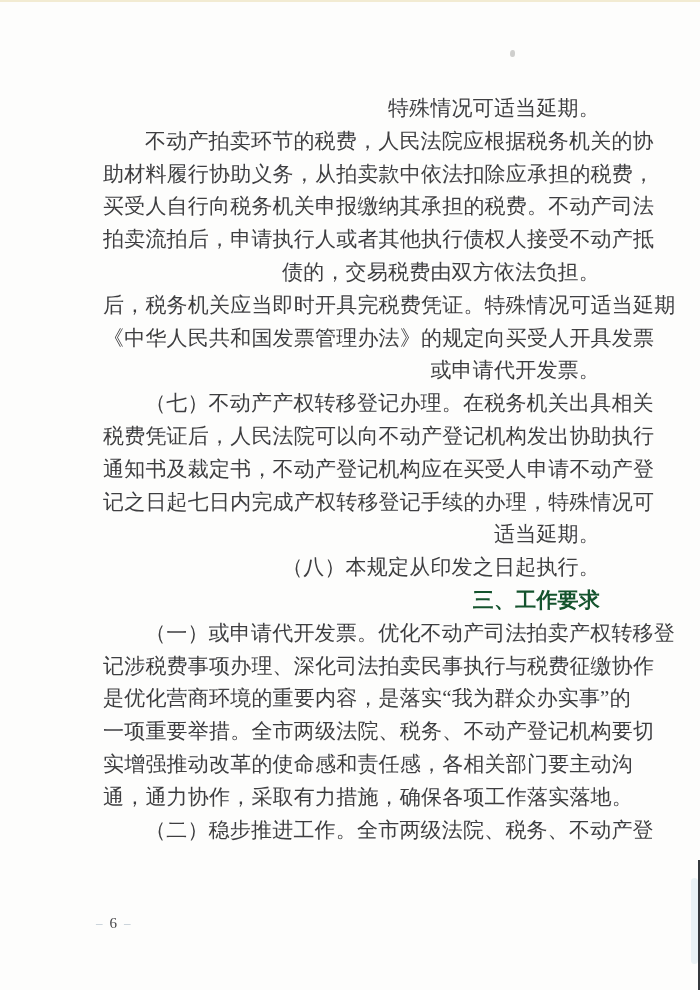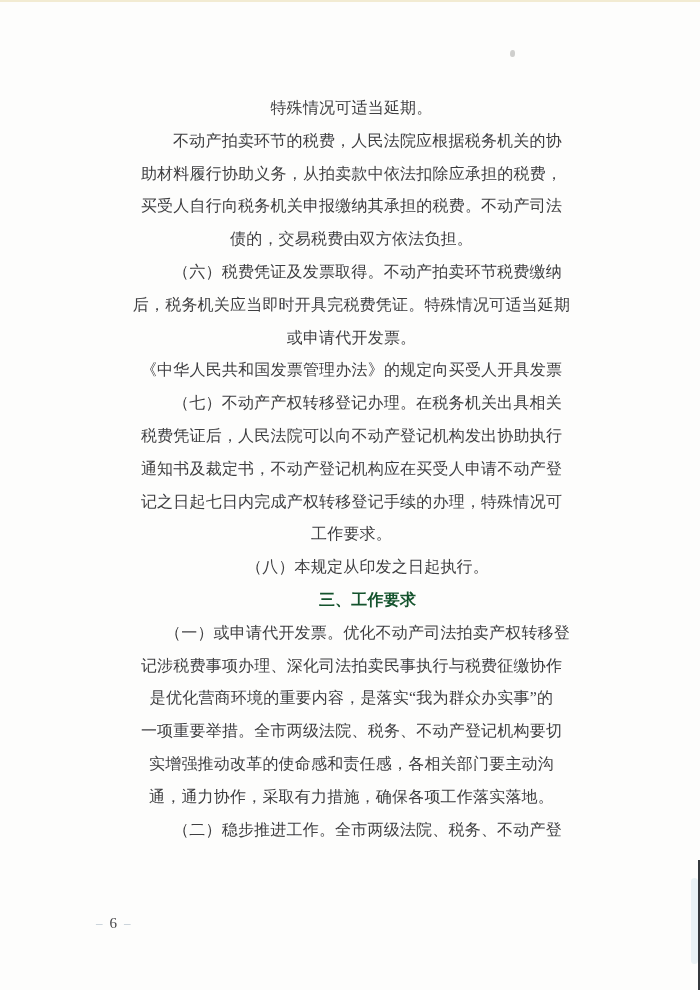--- a/index.html
+++ b/index.html
@@ -44,24 +44,24 @@
     width: 5px; height: 7px;
     border-radius: 60% 40% 50% 50%;
     background: rgba(150, 150, 148, 0.45);
   }
   .content {
     position: absolute;
     top: 92px;
     left: 103px;
     width: 497px;
     color: #3e3e40;
-    font-size: 16px;
+    font-size: 21px;
     line-height: 32.8px;
     letter-spacing: 0.2px;
-    text-align: center;
+    text-align: right;
     white-space: nowrap;
   }
   .ln {
     height: 32.8px;
   }
   .ind {
     text-indent: 2em;
     font-family: Liberation Serif, serif;
   }
   .heading {
@@ -95,30 +95,30 @@
 
 <div class="paper">
   <div class="scan-top-edge"></div>
   <div class="scan-speck"></div>
 
   <div class="content">
     <div class="ln">特殊情况可适当延期。</div>
     <div class="ln ind">不动产拍卖环节的税费，人民法院应根据税务机关的协</div>
     <div class="ln">助材料履行协助义务，从拍卖款中依法扣除应承担的税费，</div>
     <div class="ln">买受人自行向税务机关申报缴纳其承担的税费。不动产司法</div>
+    <div class="ln">拍卖流拍后，申请执行人或者其他执行债权人接受不动产抵</div>
     <div class="ln">债的，交易税费由双方依法负担。</div>
-    <div class="ln ind">（六）税费凭证及发票取得。不动产拍卖环节税费缴纳</div>
     <div class="ln">后，税务机关应当即时开具完税费凭证。特殊情况可适当延期</div>
+    <div class="ln">《中华人民共和国发票管理办法》的规定向买受人开具发票</div>
     <div class="ln">或申请代开发票。</div>
-    <div class="ln">《中华人民共和国发票管理办法》的规定向买受人开具发票</div>
     <div class="ln ind">（七）不动产产权转移登记办理。在税务机关出具相关</div>
     <div class="ln">税费凭证后，人民法院可以向不动产登记机构发出协助执行</div>
     <div class="ln">通知书及裁定书，不动产登记机构应在买受人申请不动产登</div>
     <div class="ln">记之日起七日内完成产权转移登记手续的办理，特殊情况可</div>
-    <div class="ln">工作要求。</div>
+    <div class="ln">适当延期。</div>
     <div class="ln ind">（八）本规定从印发之日起执行。</div>
     <div class="ln ind heading">三、工作要求</div>
     <div class="ln ind">（一）或申请代开发票。优化不动产司法拍卖产权转移登</div>
     <div class="ln">记涉税费事项办理、深化司法拍卖民事执行与税费征缴协作</div>
     <div class="ln">是优化营商环境的重要内容，是落实“我为群众办实事”的</div>
     <div class="ln">一项重要举措。全市两级法院、税务、不动产登记机构要切</div>
     <div class="ln">实增强推动改革的使命感和责任感，各相关部门要主动沟</div>
     <div class="ln">通，通力协作，采取有力措施，确保各项工作落实落地。</div>
     <div class="ln ind">（二）稳步推进工作。全市两级法院、税务、不动产登</div>
   </div>

